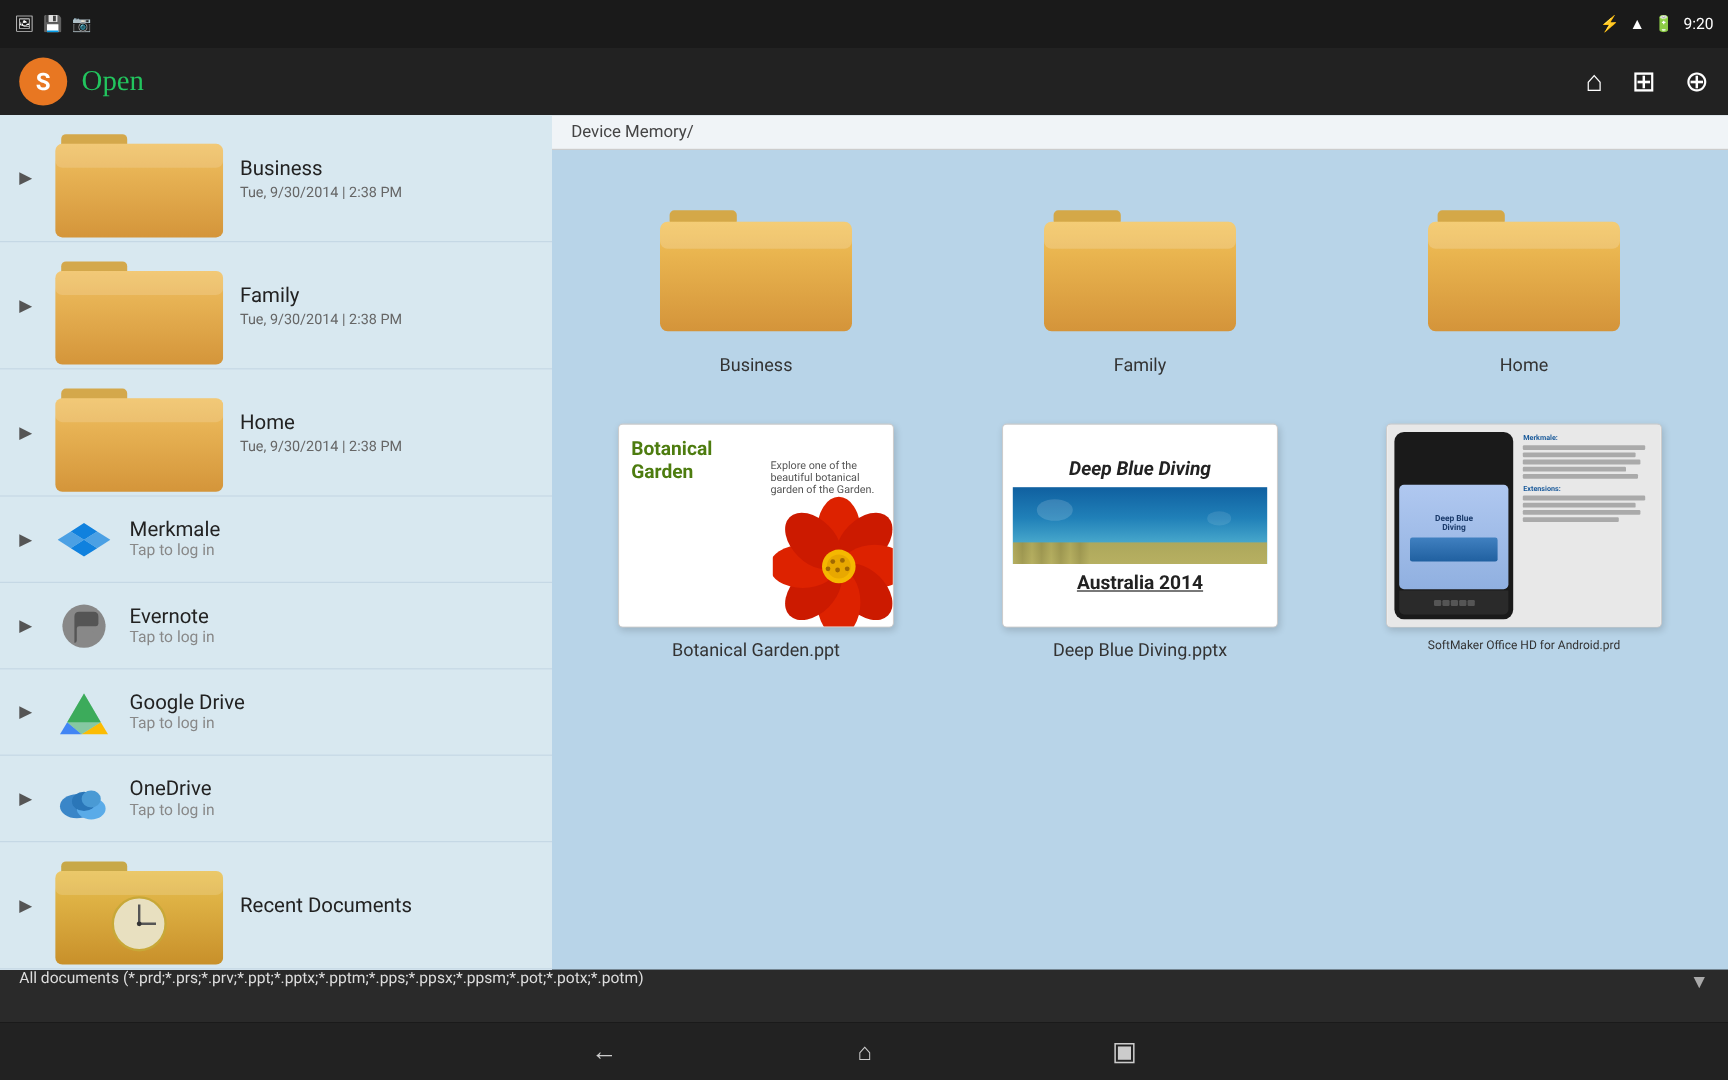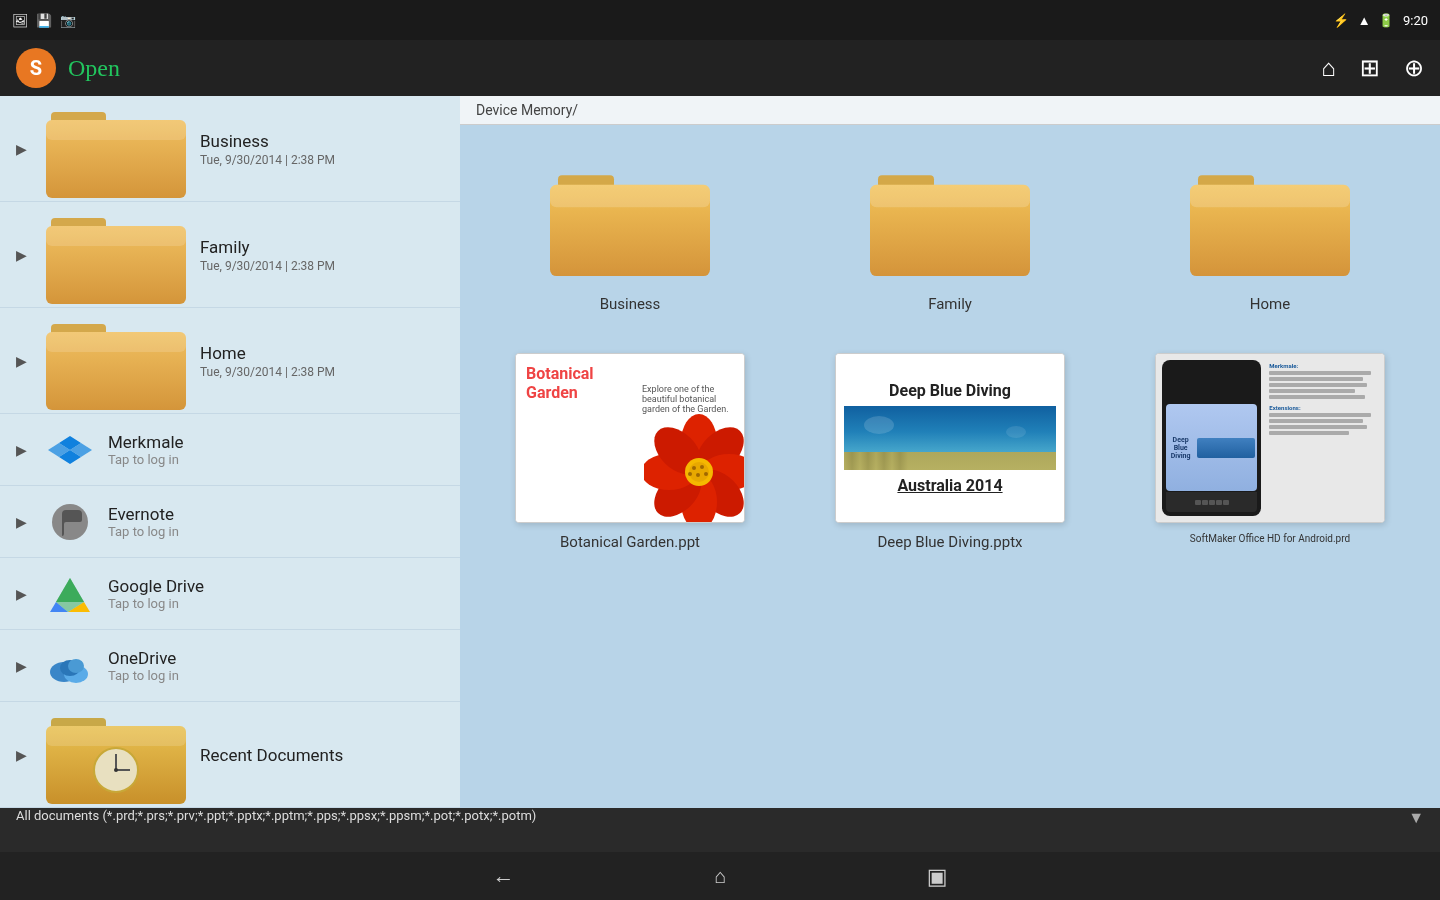--- a/index.html
+++ b/index.html
@@ -338,21 +338,21 @@
           </svg>
         </div>
         <span class="grid-label">Home</span>
       </div>
 
       <div class="grid-item">
         <div class="file-thumb">
           <div class="file-thumb-inner">
 
             <div style="width:100%;height:100%;background:#fff;position:relative;overflow:hidden;padding:10px;">
-              <div style="font-size:16px;font-weight:bold;color:#ef4444;line-height:1.2;z-index:2;position:relative;">Botanical<br>Garden</div>
+              <div style="font-size:16px;font-weight:bold;color:#4d7c0f;line-height:1.2;z-index:2;position:relative;">Botanical<br>Garden</div>
               <div style="font-size:9px;color:#555;position:absolute;right:12px;top:30px;width:90px;z-index:2;">Explore one of the beautiful botanical garden of the Garden.</div>
 
               <div style="position:absolute;bottom:-10px;right:-10px;width:110px;height:120px;z-index:1;">
                 <svg viewBox="0 0 110 120" width="110" height="120">
 
                   <ellipse cx="55" cy="30" rx="18" ry="28" fill="#dd2200" transform="rotate(0,55,60)"></ellipse>
                   <ellipse cx="55" cy="30" rx="18" ry="28" fill="#cc1a00" transform="rotate(45,55,60)"></ellipse>
                   <ellipse cx="55" cy="30" rx="18" ry="28" fill="#dd2200" transform="rotate(90,55,60)"></ellipse>
                   <ellipse cx="55" cy="30" rx="18" ry="28" fill="#cc1a00" transform="rotate(135,55,60)"></ellipse>
                   <ellipse cx="55" cy="30" rx="18" ry="28" fill="#dd2200" transform="rotate(180,55,60)"></ellipse>
@@ -373,21 +373,21 @@
             </div>
           </div>
         </div>
         <span class="grid-label">Botanical Garden.ppt</span>
       </div>
 
       <div class="grid-item">
         <div class="file-thumb">
           <div class="file-thumb-inner">
             <div style="width:100%;height:100%;background:#fff;display:flex;flex-direction:column;align-items:center;justify-content:center;padding:8px;gap:6px;">
-              <div style="font-size:16px;font-weight:bold;color:#222;text-align:center;">Deep Blue Diving</div>
+              <div style="font-size:16px;font-weight:bold;color:#222;text-align:center;font-style:italic;">Deep Blue Diving</div>
 
               <div style="width:100%;height:64px;background:linear-gradient(180deg,#1060a0 0%,#2080b8 40%,#50b0d0 80%,#70d0e8 100%);position:relative;overflow:hidden;">
 
                 <div style="position:absolute;bottom:0;left:0;right:0;height:18px;background:linear-gradient(90deg,#c8a840 0px,#b09030 8px,#c8a840 16px,#b09030 24px,#c8a840 32px,#b09030 40px,#c8a840 48px,#b09030 56px,#c8a840 64px);opacity:0.8;"></div>
 
                 <div style="position:absolute;top:10px;left:20px;width:30px;height:18px;background:rgba(255,255,255,0.15);border-radius:50%;"></div>
                 <div style="position:absolute;top:20px;right:30px;width:20px;height:12px;background:rgba(255,255,255,0.1);border-radius:50%;"></div>
               </div>
               <div style="font-size:16px;font-weight:bold;color:#222;text-align:center;text-decoration:underline;">Australia 2014</div>
             </div>
@@ -396,21 +396,21 @@
         <span class="grid-label">Deep Blue Diving.pptx</span>
       </div>
 
       <div class="grid-item">
         <div class="file-thumb">
           <div class="file-thumb-inner">
             <div style="width:100%;height:100%;background:#e8e8e8;display:flex;flex-direction:row;padding:6px;gap:6px;">
 
               <div style="width:46%;background:#1a1a1a;border-radius:8px;padding:4px;display:flex;flex-direction:column;">
 
-                <div style="flex:1;background:linear-gradient(180deg,#b0c8f0,#90b0e0);border-radius:4px;overflow:hidden;display:flex;flex-direction:row;align-items:center;justify-content:center;margin-top:40px;">
+                <div style="flex:1;background:linear-gradient(180deg,#b0c8f0,#90b0e0);border-radius:4px;overflow:hidden;display:flex;flex-direction:column;align-items:center;justify-content:center;margin-top:40px;">
                   <div style="font-size:7px;font-weight:bold;color:#1a3a6a;text-align:center;padding:2px;">Deep Blue<br>Diving</div>
                   <div style="width:80%;height:20px;background:linear-gradient(180deg,#4080c0,#2060a0);margin:2px;border-radius:2px;"></div>
                 </div>
 
                 <div style="height:20px;background:#2a2a2a;border-radius:0 0 4px 4px;display:flex;align-items:center;justify-content:center;gap:1px;margin-top:1px;">
                   <div style="width:6px;height:5px;background:#555;border-radius:1px;"></div>
                   <div style="width:6px;height:5px;background:#555;border-radius:1px;"></div>
                   <div style="width:6px;height:5px;background:#555;border-radius:1px;"></div>
                   <div style="width:6px;height:5px;background:#555;border-radius:1px;"></div>
                   <div style="width:6px;height:5px;background:#555;border-radius:1px;"></div>

